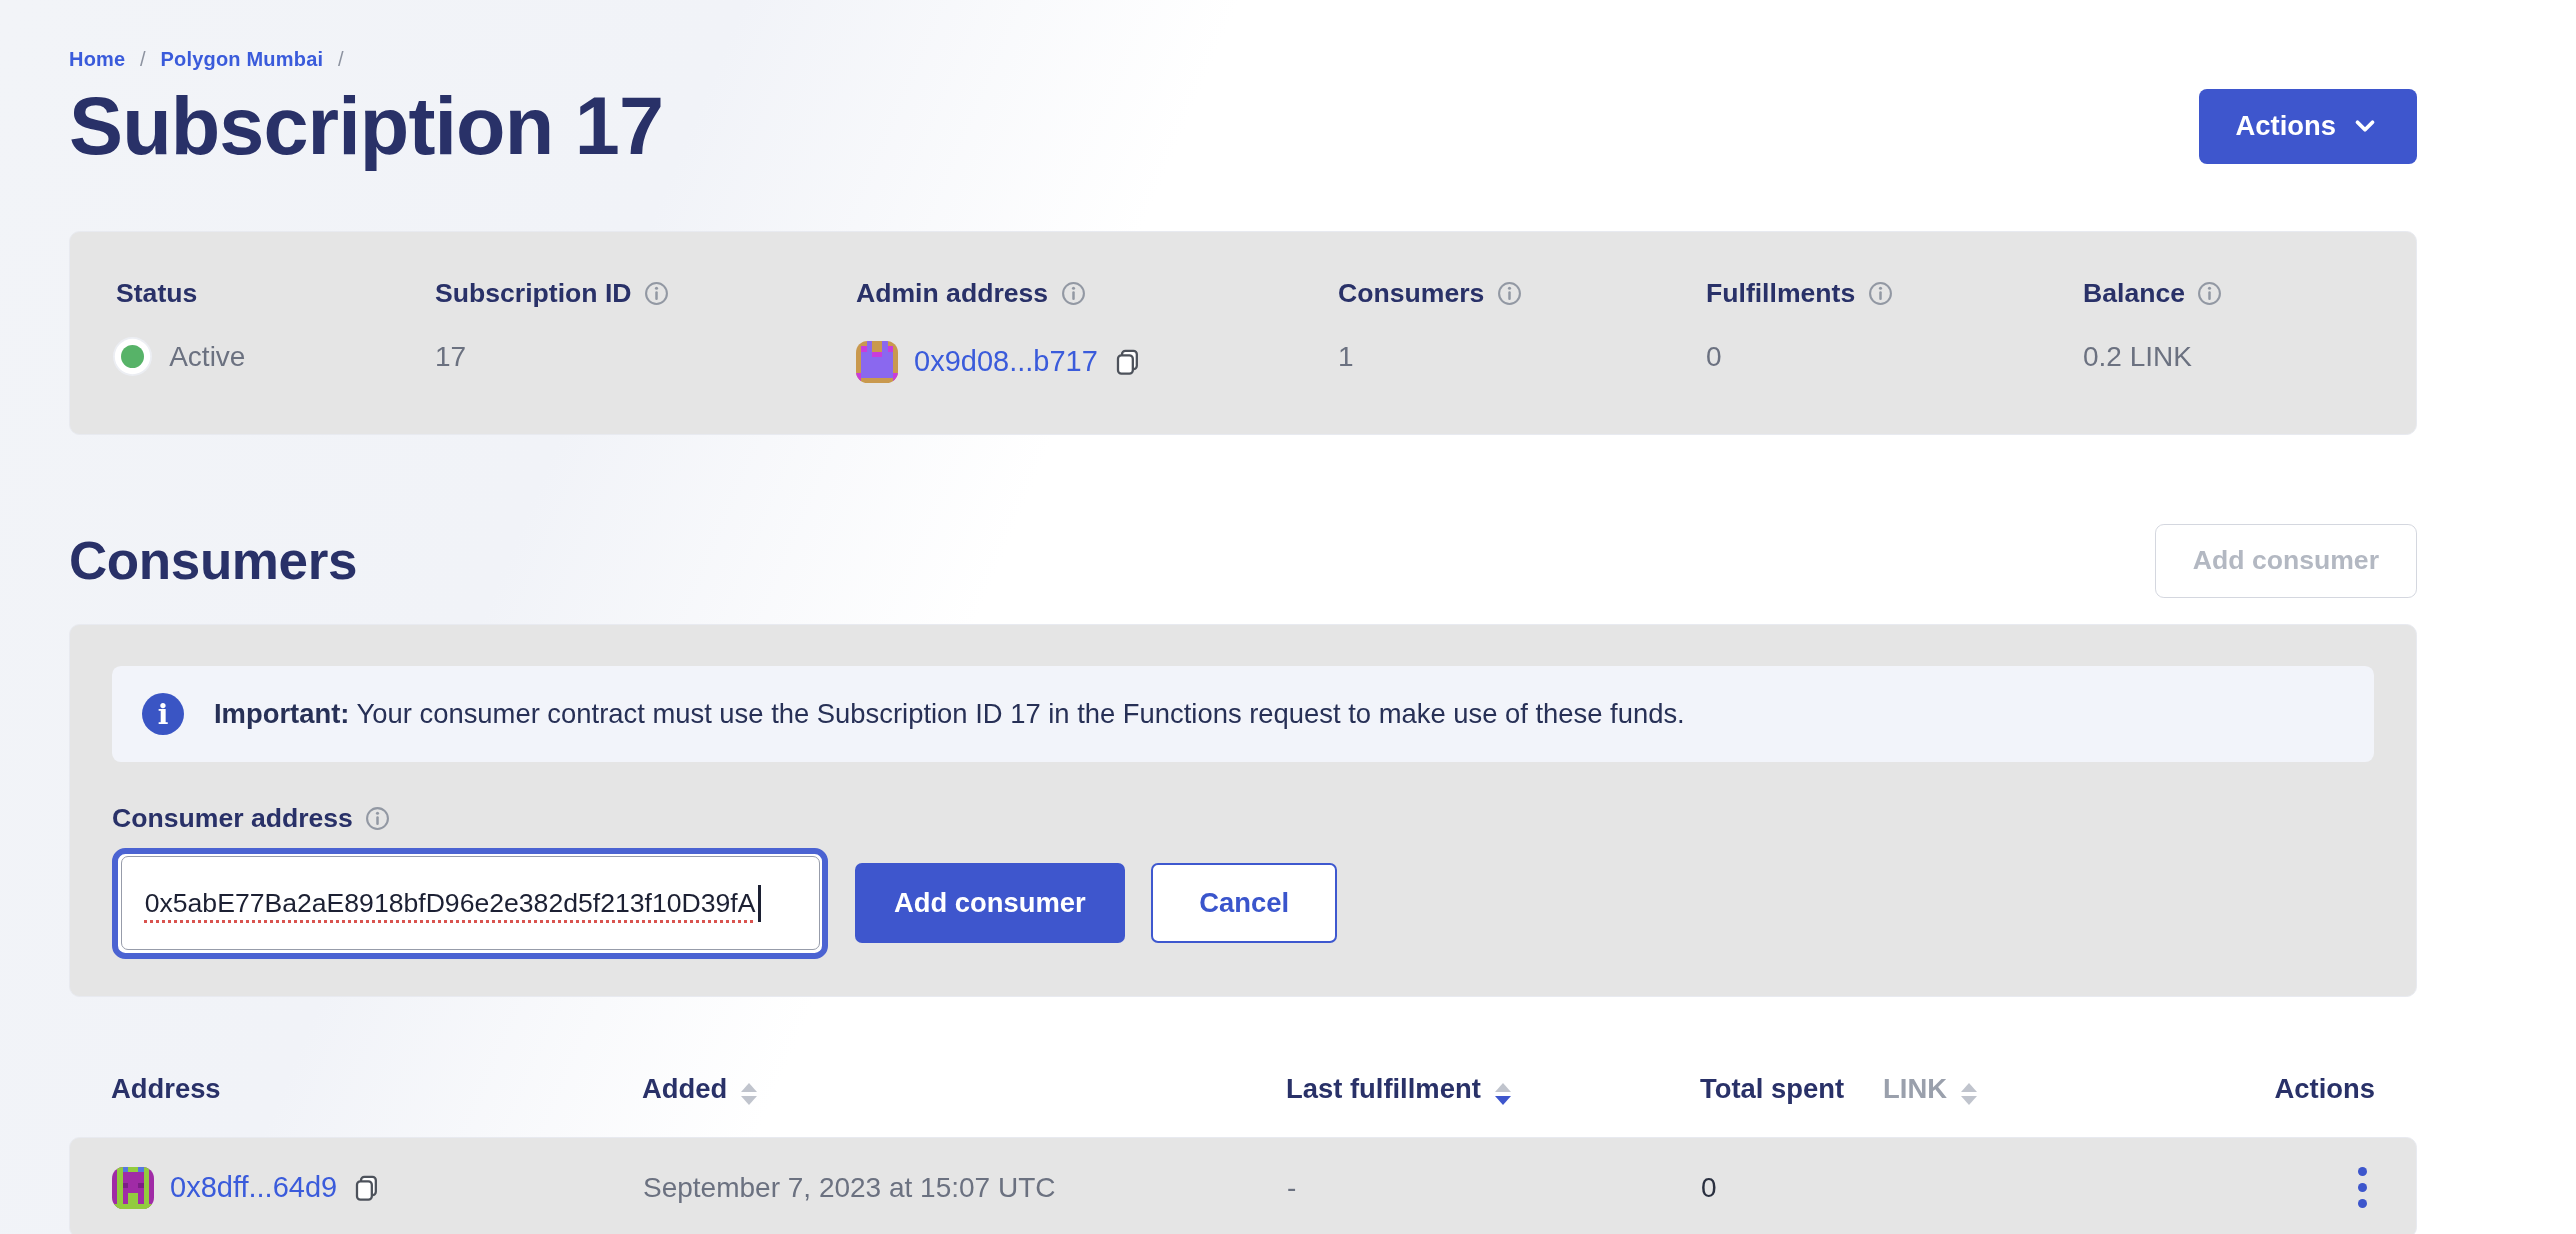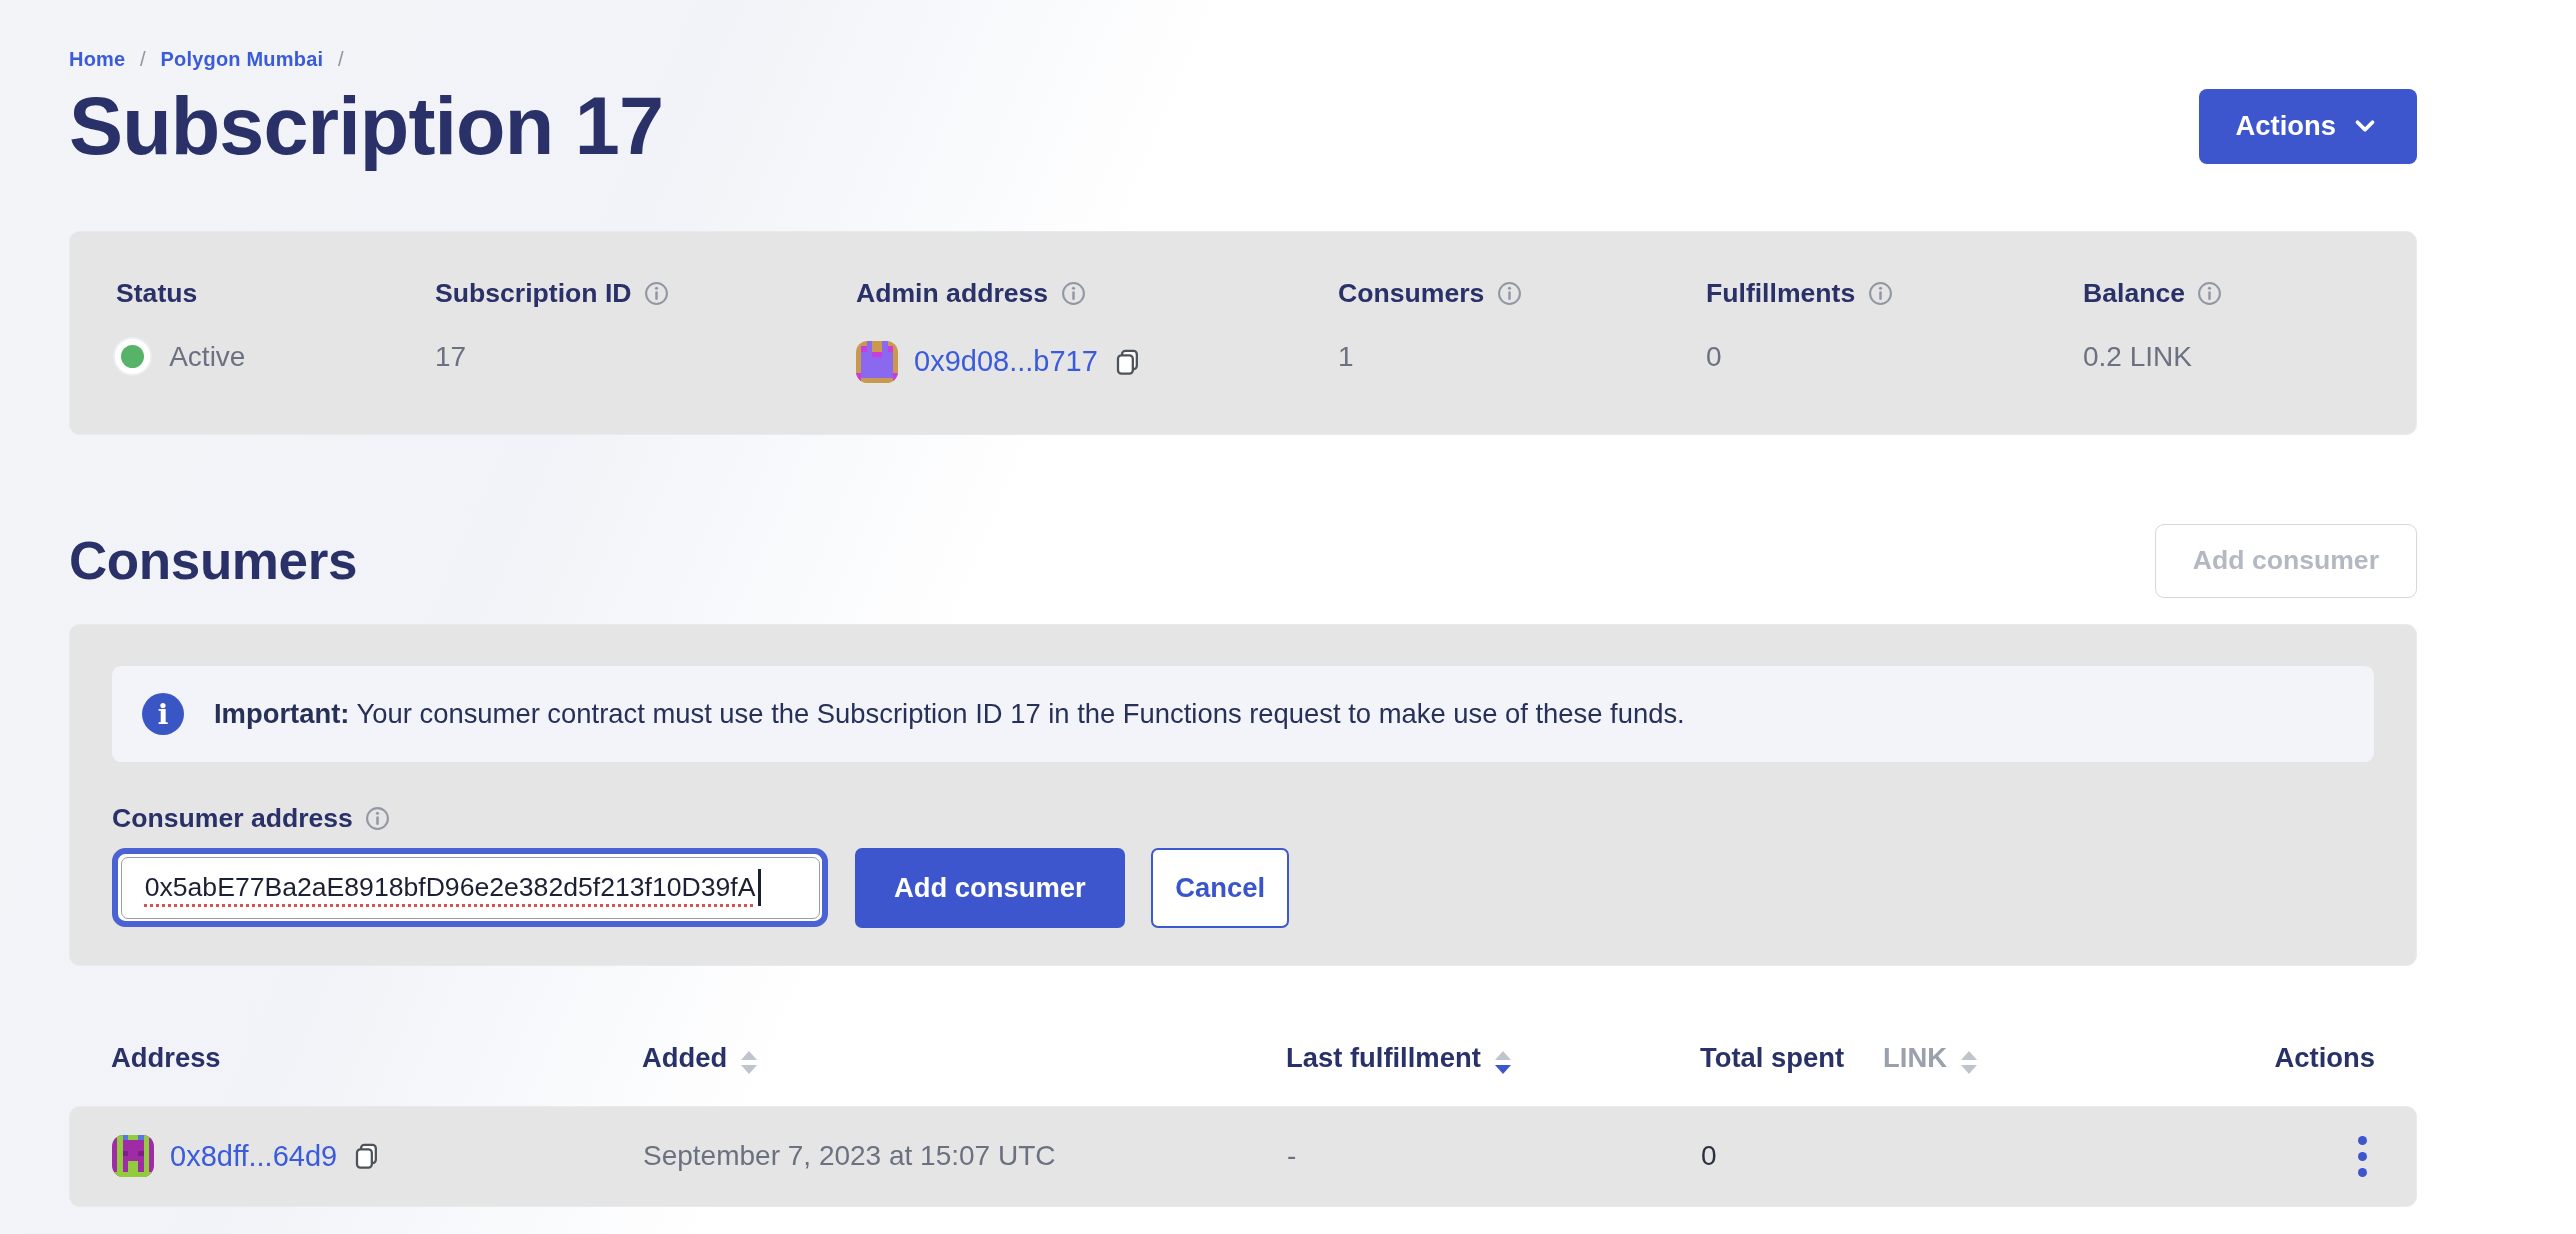--- a/index.html
+++ b/index.html
@@ -65,35 +65,35 @@
   .banner-text { font-size:27.4px; color:#273056; }
   .banner-text b { font-weight:700; }
 
   .field-label { margin-top:41px; display:flex; align-items:center; gap:12.4px; font-size:26.6px; font-weight:700; color:#293168; }
 
   .form-row { margin-top:14px; display:flex; align-items:center; gap:26.6px; }
   .input-focus-ring {
     border:6.2px solid #4b63d2; border-radius:13.3px; padding:2.7px; background:#fff;
   }
   .textbox {
-    width:699px; height:62px; border:1.8px solid #979caa; border-radius:7px;
+    width:699px; height:94px; border:1.8px solid #979caa; border-radius:7px;
     display:flex; align-items:center; padding:0 23px; font-size:26.6px; color:#1c2033;
     white-space:nowrap; overflow:hidden;
   }
   .textbox .misspell {
     text-decoration:underline dotted #d9534f; text-decoration-thickness:2.7px; text-underline-offset:8px;
   }
   .caret { width:2.7px; height:37px; background:#1c2033; margin-left:2.7px; flex:0 0 auto; }
   .submit-btn {
     background:#3e56cd; color:#fff; border:none; border-radius:7px;
     height:80px; padding:0 39px; font-size:27.4px; font-weight:700; font-family:inherit; cursor:pointer;
   }
   .cancel-btn {
     background:#fff; color:#3a55cc; border:2.7px solid #3e58cf; border-radius:7px;
-    height:80px; padding:0 22px; font-size:27.4px; font-weight:700; font-family:inherit; cursor:pointer;
+    height:80px; padding:0 46px; font-size:27.4px; font-weight:700; font-family:inherit; cursor:pointer;
   }
 
   
   .table-grid { display:grid; grid-template-columns:531px 644px 414px 572px 1fr; align-items:center; padding:0 42px; }
   .table-head { margin-top:76px; }
   .th { display:flex; align-items:flex-end; gap:14px; font-size:27.4px; font-weight:700; color:#293168; }
   .th .unit { color:#9aa0ac; font-weight:700; margin-left:25px; }
   .th-right { justify-content:flex-end; }
   .sort { display:inline-flex; flex-direction:column; gap:4.4px; cursor:pointer; }
   .sort i { display:block; width:0; height:0; border-left:8px solid transparent; border-right:8px solid transparent; }

